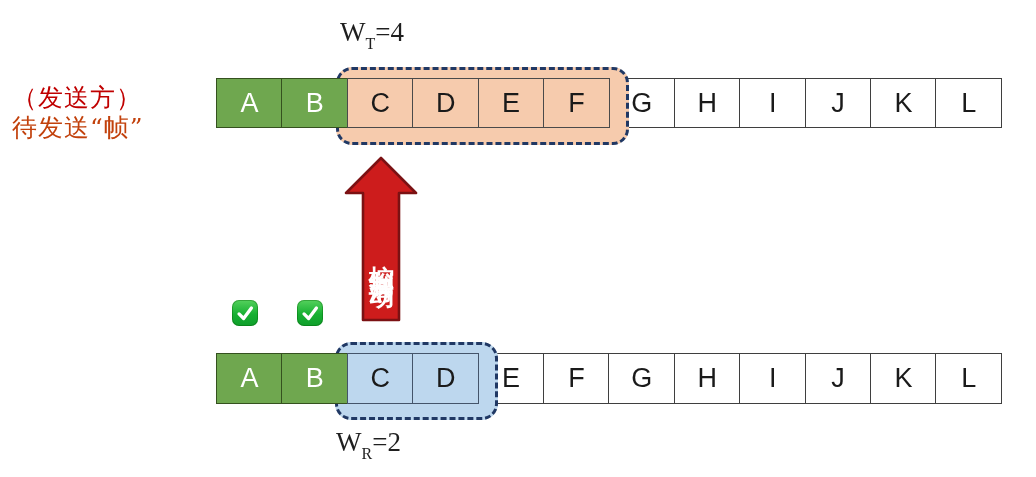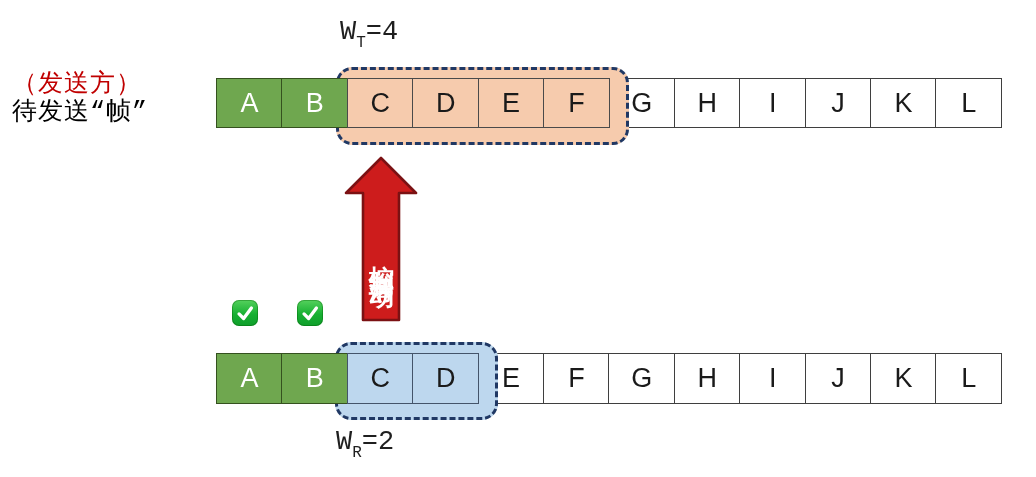--- a/index.html
+++ b/index.html
@@ -3,24 +3,24 @@
 <meta charset="utf-8">
 <style>
   html,body{margin:0;padding:0;background:#ffffff;}
   #stage{
     position:relative;width:1036px;height:477px;background:#ffffff;overflow:hidden;
     font-family:"Liberation Sans",sans-serif;
   }
   
   .side-label{position:absolute;left:12px;width:200px;line-height:30px;
     font-family:"DejaVu Serif","Liberation Serif",serif;font-size:25px;letter-spacing:1px;}
-  .side-label .role{color:var(--red-label);display:block;}
-  .side-label .caption{color:#000000;display:block;font-family:Liberation Mono, monospace;}
+  .side-label .role{color:var(--red-label);display:block;margin-top:15px;}
+  .side-label .caption{color:#c2410c;display:block;}
   
-  .wlabel{position:absolute;color:#1f1f1f;font-size:27px;font-family:Liberation Mono, monospace;}
+  .wlabel{position:absolute;color:#1f1f1f;font-size:27px;font-family:Liberation Serif, serif;}
   .wlabel sub{font-size:16px;position:relative;top:2px;}
   
   .window{position:absolute;z-index:2;border:3px dashed var(--window-border);border-radius:16px;}
   .window.peach{background:var(--peach);}
   .window.blue{background:var(--blue);}
   
   .cell{
     position:absolute;box-sizing:border-box;display:flex;align-items:center;justify-content:center;
     font-size:27px;color:#1a1a1a;font-family:"Liberation Sans",sans-serif;
   }

